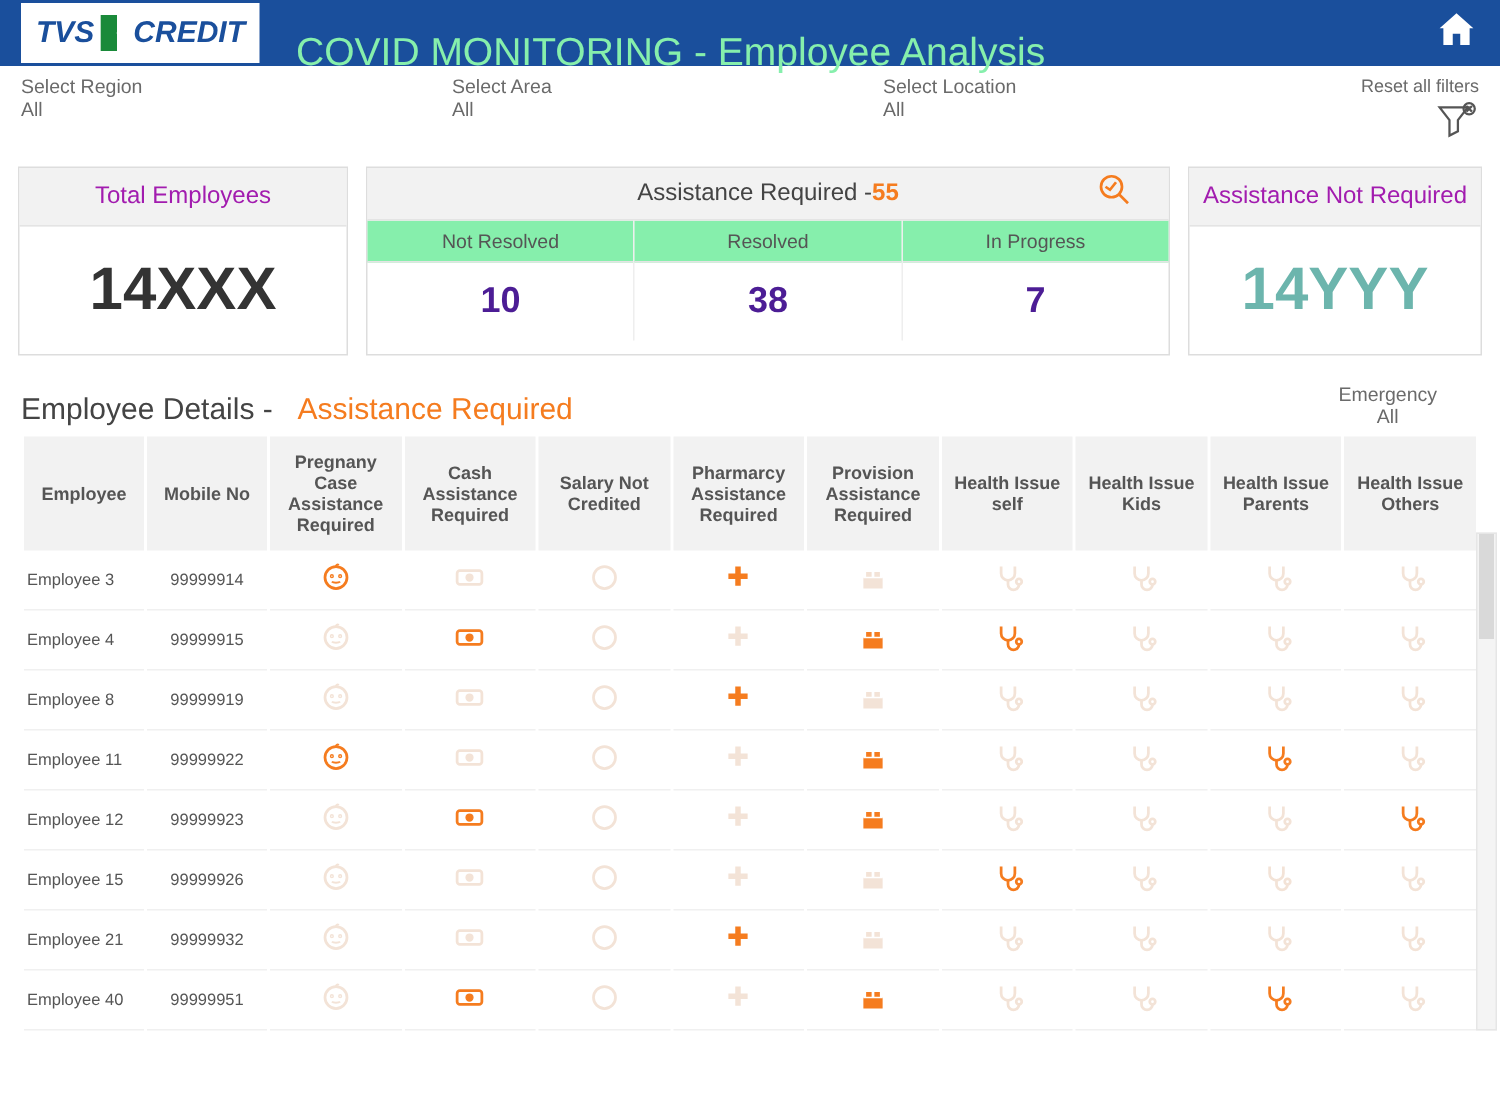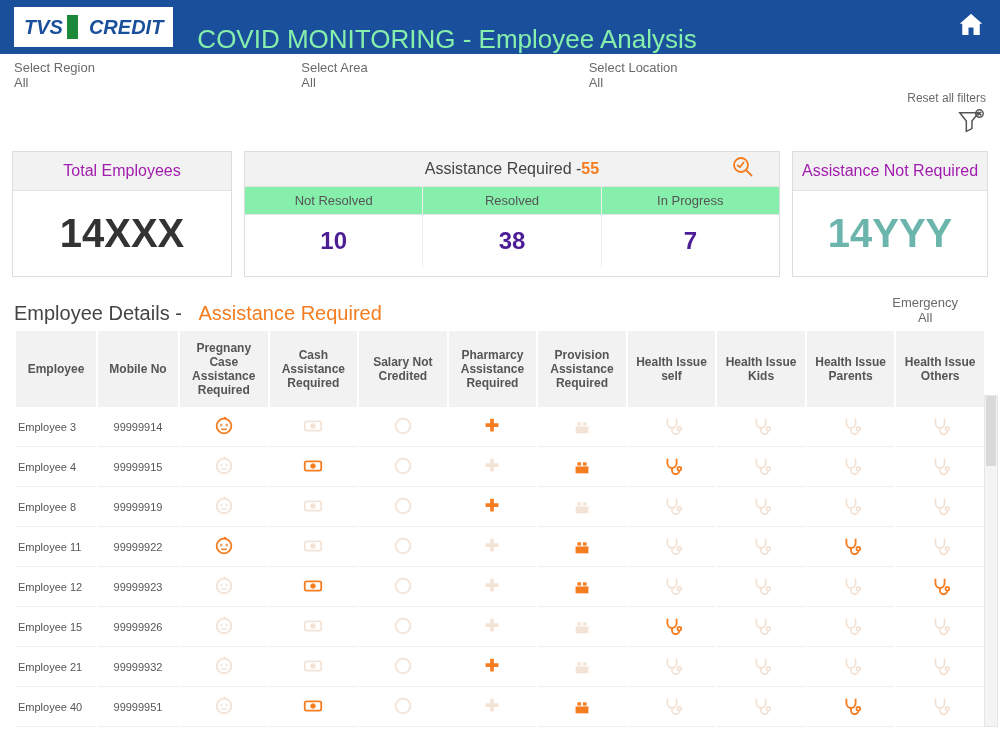--- a/index.html
+++ b/index.html
@@ -1,28 +1,28 @@
 <!DOCTYPE html>
 <html><head>
 <meta charset="utf-8">
 <style>
   * { box-sizing: border-box; margin: 0; padding: 0; }
   body { font-family: "Segoe UI", Arial, sans-serif; background: #fff; width: 1000px; height: 730px; overflow: hidden; color: #555; }
   
-  .header { background: #1a4f9c; height: 54px; display: flex; align-items: center; padding: 0 14px; }
+  .header { background: #1a4f9c; height: 44px; display: flex; align-items: center; padding: 0 14px; }
   .logo-box { background: #fff; padding: 5px 10px; display: flex; align-items: center; font-weight: bold; font-style: italic; font-size: 20px; color: #1a4f9c; height: 40px; gap: 2px; }
   .logo-flag { width: 18px; height: 24px; background: linear-gradient(to right, #1a8a3a 0%, #1a8a3a 60%, transparent 60%); clip-path: polygon(0 0, 100% 0, 60% 50%, 100% 100%, 0 100%); margin: 0 2px; }
   .header-title { color: #86efac; font-size: 26px; font-weight: 400; margin-left: 24px; flex: 1; margin-top: 24px; }
   .home-icon svg { width: 30px; height: 30px; fill: #fff; }
 
   .filters { display: flex; padding: 6px 14px 10px 14px; align-items: flex-start; }
   .filter { flex: 1; }
   .filter-label { font-size: 13px; color: #6a6a6a; }
   .filter-value { font-size: 13px; color: #6a6a6a; }
-  .reset-area { text-align: right; width: 110px; margin-top: 31px; }
+  .reset-area { text-align: right; width: 110px; }
   .reset-label { font-size: 12px; color: #6a6a6a; margin-bottom: 2px; }
   .reset-icon svg { width: 30px; height: 30px; stroke: #555; fill: none; stroke-width: 1.6; }
 
   .cards { display: flex; gap: 12px; padding: 0 12px; }
   .card { border: 1px solid #ddd; background: #fff; display: flex; flex-direction: column; }
   .card-header { background: #f2f2f2; padding: 10px 8px; text-align: center; font-size: 16px; color: #a21caf; border-bottom: 1px solid #e4e4e4; }
   .card-body-big { padding: 20px 10px; text-align: center; font-size: 40px; font-weight: 600; color: #333; display: flex; align-items: center; justify-content: center; flex:1; }
   .card-total { width: 220px; }
   .card-assist { flex: 1; }
   .card-not { width: 196px; }

